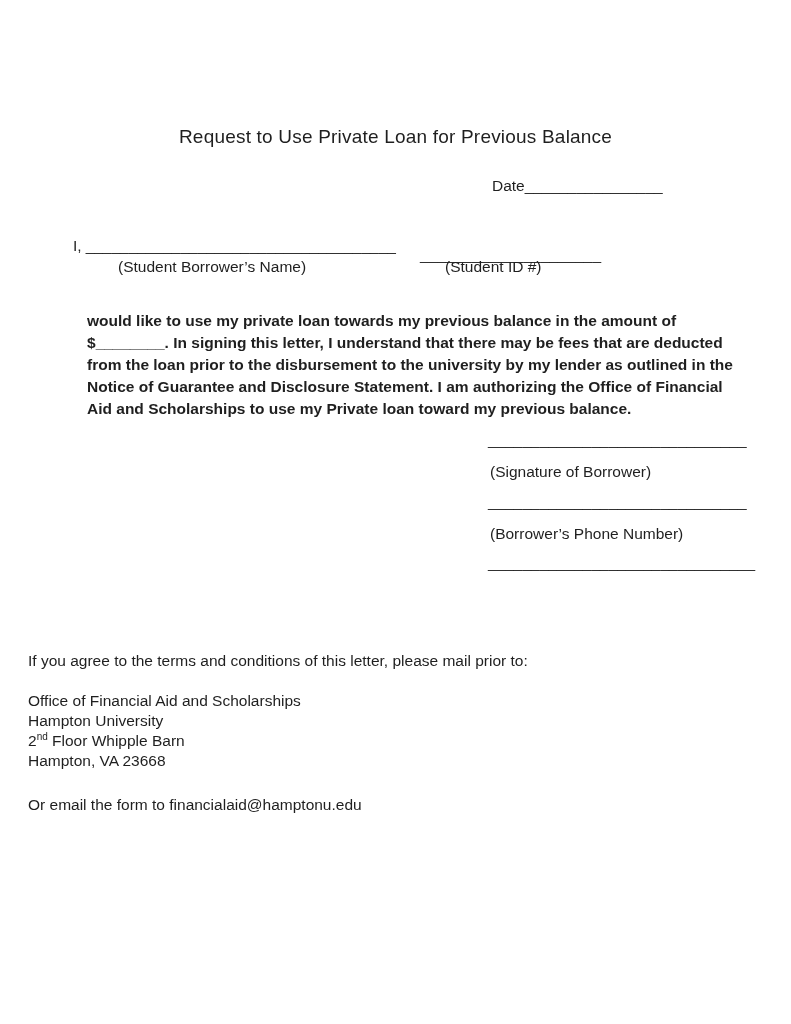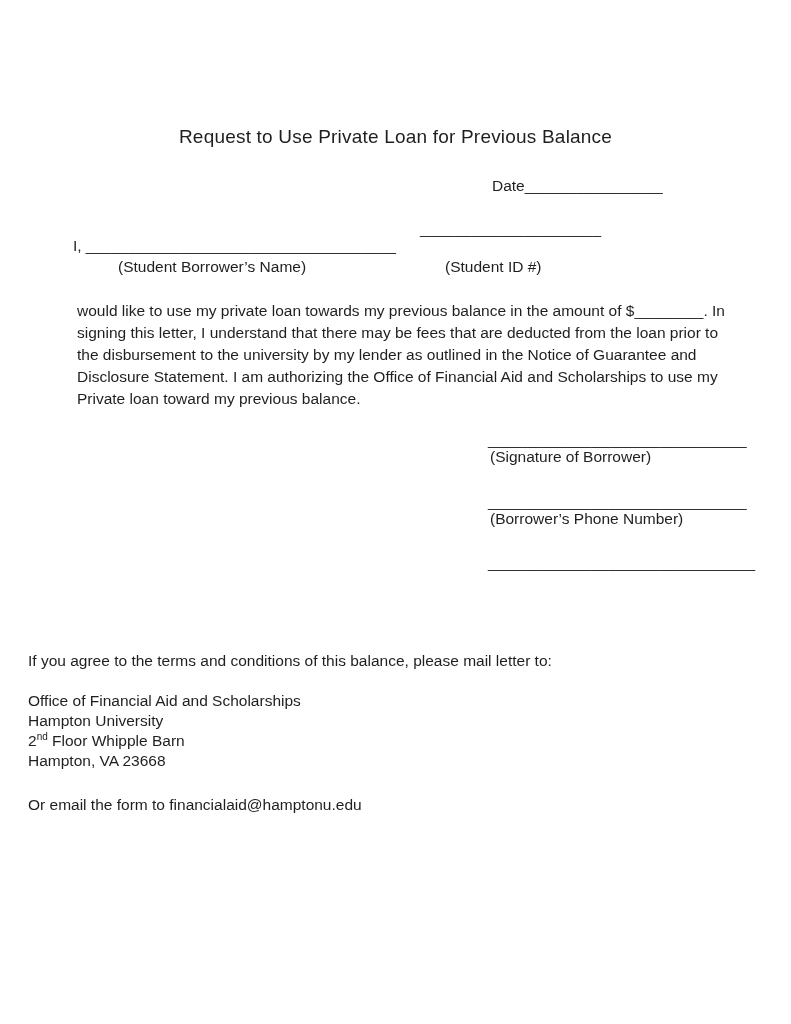--- a/index.html
+++ b/index.html
@@ -34,53 +34,54 @@
   .salutation-line {
     position: absolute;
     left: 73px;
     top: 237px;
     white-space: nowrap;
   }
   .salutation-line .blank { margin-left: 4px; }
   .id-blank-line {
     position: absolute;
     left: 420px;
-    top: 220px;
+    top: 246px;
     white-space: nowrap;
   }
   .name-caption {
     position: absolute;
     left: 118px;
     top: 258px;
     white-space: nowrap;
   }
   .id-caption {
     position: absolute;
     left: 445px;
     top: 258px;
     white-space: nowrap;
   }
   .agreement-paragraph {
     position: absolute;
     left: 73px;
     top: 296px;
     width: 655px;
-    margin: 4px;
+    margin: 14px;
     line-height: 22px;
+    font-weight: bold;
   }
   .sig-group {
     position: absolute;
     left: 488px;
     line-height: 16px;
     white-space: nowrap;
   }
   .sig-group.signature { top: 432px; }
   .sig-group.phone     { top: 494px; }
   .sig-group.email     { top: 555px; }
-  .sig-group .caption { margin-top: 1px; padding-left: 2px; }
+  .sig-group .caption { margin-top: 16px; padding-left: 2px; }
   .mail-block {
     position: absolute;
     left: 28px;
     top: 651px;
     line-height: 20px;
     white-space: nowrap;
   }
   .mail-block .address { margin-top: 20px; }
   .mail-block .email-instruction { margin-top: 24px; }
   sup { font-size: 10px; line-height: 0; }
@@ -112,21 +113,21 @@
   <div class="sig-group phone">
     <div>______________________________</div>
     <div class="caption">(Borrower’s Phone Number)</div>
   </div>
 
   <div class="sig-group email">
     <div>_______________________________</div>
   </div>
 
   <div class="mail-block">
-    <div>If you agree to the terms and conditions of this balance, please mail letter to:</div>
+    <div>If you agree to the terms and conditions of this letter, please mail prior to:</div>
     <div class="address">
       <div>Office of Financial Aid and Scholarships</div>
       <div>Hampton University</div>
       <div><span>2</span><sup>nd</sup><span> Floor Whipple Barn</span></div>
       <div>Hampton, VA 23668</div>
     </div>
     <div class="email-instruction">Or email the form to financialaid@hamptonu.edu</div>
   </div>
 
 </div>

